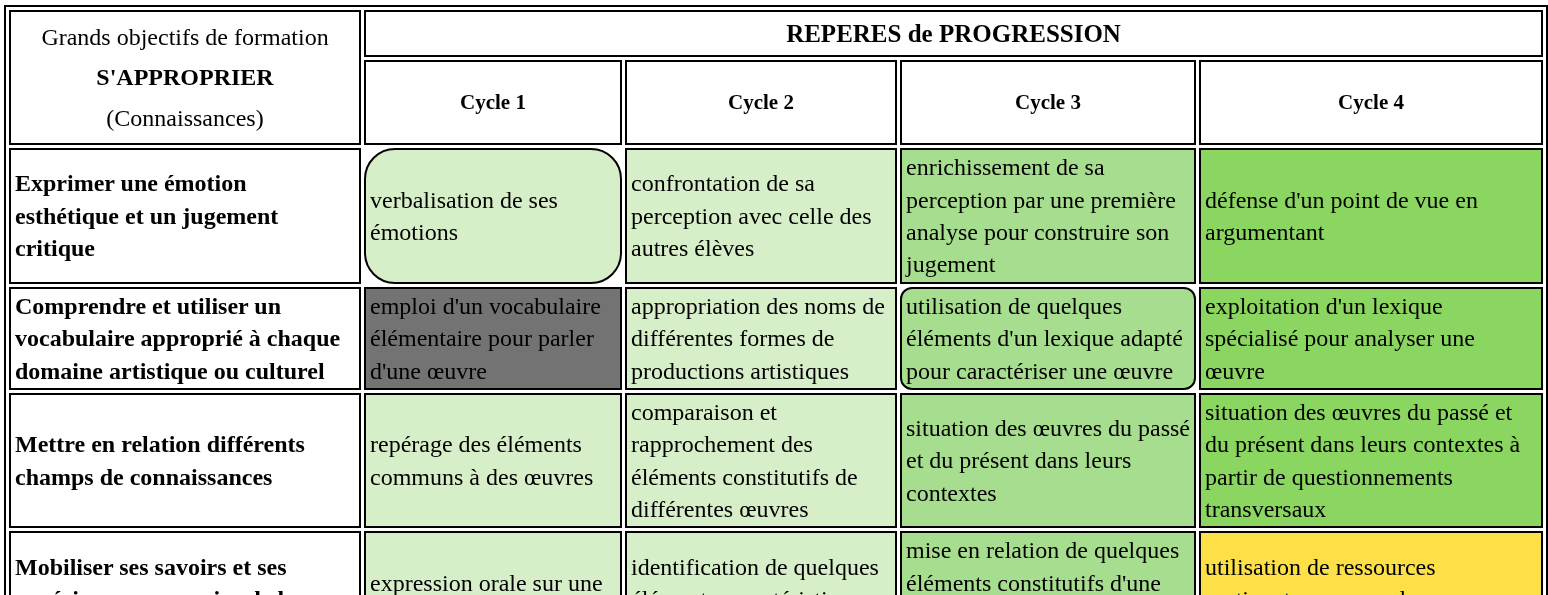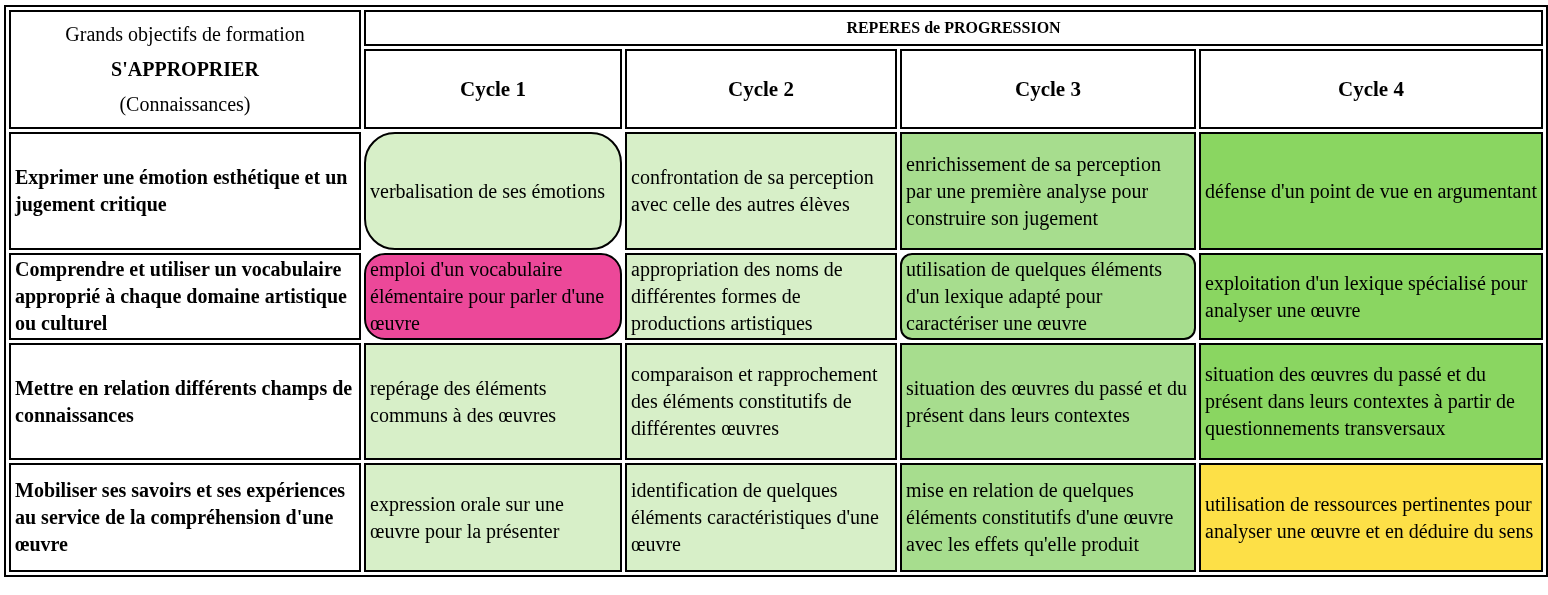--- a/index.html
+++ b/index.html
@@ -22,37 +22,37 @@
     table-layout: fixed;
     border-collapse: separate;
     border-spacing: 3px;
     border: 2px solid #000000;
     background: #ffffff;
   }
   td, th {
     border: 2px solid #000000;
     padding: 1px 4px;
     vertical-align: middle;
-    font-size: 20px;
+    font-size: 24px;
     line-height: 1.35;
     overflow: hidden;
   }
   th { font-weight: bold; }
 
   .corner-cell {
     text-align: center;
     font-weight: normal;
   }
   .corner-cell .corner-line { display: block; margin: 8px 0; }
   .corner-cell .corner-bold { font-weight: bold; }
 
   .reperes-cell {
     text-align: center;
     height: 32px;
-    font-size: 16px;
+    font-size: 25px;
   }
   .cycle-cell {
     text-align: center;
     height: 72px;
     font-size: 21px;
   }
   .objective-cell {
     text-align: left;
     font-weight: bold;
     background: #ffffff;
@@ -96,21 +96,21 @@
     <tr class="row-1">
       <td class="objective-cell">Exprimer une émotion esthétique et un jugement critique</td>
       <td class="progress-cell" style="background-color: rgb(215, 239, 200); border-radius: 31px;">verbalisation de ses émotions</td>
       <td class="progress-cell" style="background-color: rgb(215, 239, 200);">confrontation de sa perception avec celle des autres élèves</td>
       <td class="progress-cell" style="background-color: rgb(167, 221, 142);">enrichissement de sa perception par une première analyse pour construire son jugement</td>
       <td class="progress-cell" style="background-color: rgb(138, 214, 97);">défense d'un point de vue en argumentant</td>
     </tr>
 
     <tr class="row-2">
       <td class="objective-cell">Comprendre et utiliser un vocabulaire approprié à chaque domaine artistique ou culturel</td>
-      <td class="progress-cell" style="background-color: #ec4899; border-radius: 21px;">emploi d'un vocabulaire élémentaire pour parler d'une œuvre</td>
+      <td class="progress-cell" style="background-color: #737373;">emploi d'un vocabulaire élémentaire pour parler d'une œuvre</td>
       <td class="progress-cell" style="background-color: rgb(215, 239, 200); margin-left: 20px;">appropriation des noms de différentes formes de productions artistiques</td>
       <td class="progress-cell" style="background-color: rgb(167, 221, 142); border-radius: 12px;">utilisation de quelques éléments d'un lexique adapté pour caractériser une œuvre</td>
       <td class="progress-cell" style="background-color: rgb(138, 214, 97);">exploitation d'un lexique spécialisé pour analyser une œuvre</td>
     </tr>
 
     <tr class="row-3">
       <td class="objective-cell">Mettre en relation différents champs de connaissances</td>
       <td class="progress-cell" style="background-color: rgb(215, 239, 200);">repérage des éléments communs à des œuvres</td>
       <td class="progress-cell" style="background-color: rgb(215, 239, 200);">comparaison et rapprochement des éléments constitutifs de différentes œuvres</td>
       <td class="progress-cell" style="background-color: rgb(167, 221, 142);">situation des œuvres du passé et du présent dans leurs contextes</td>

